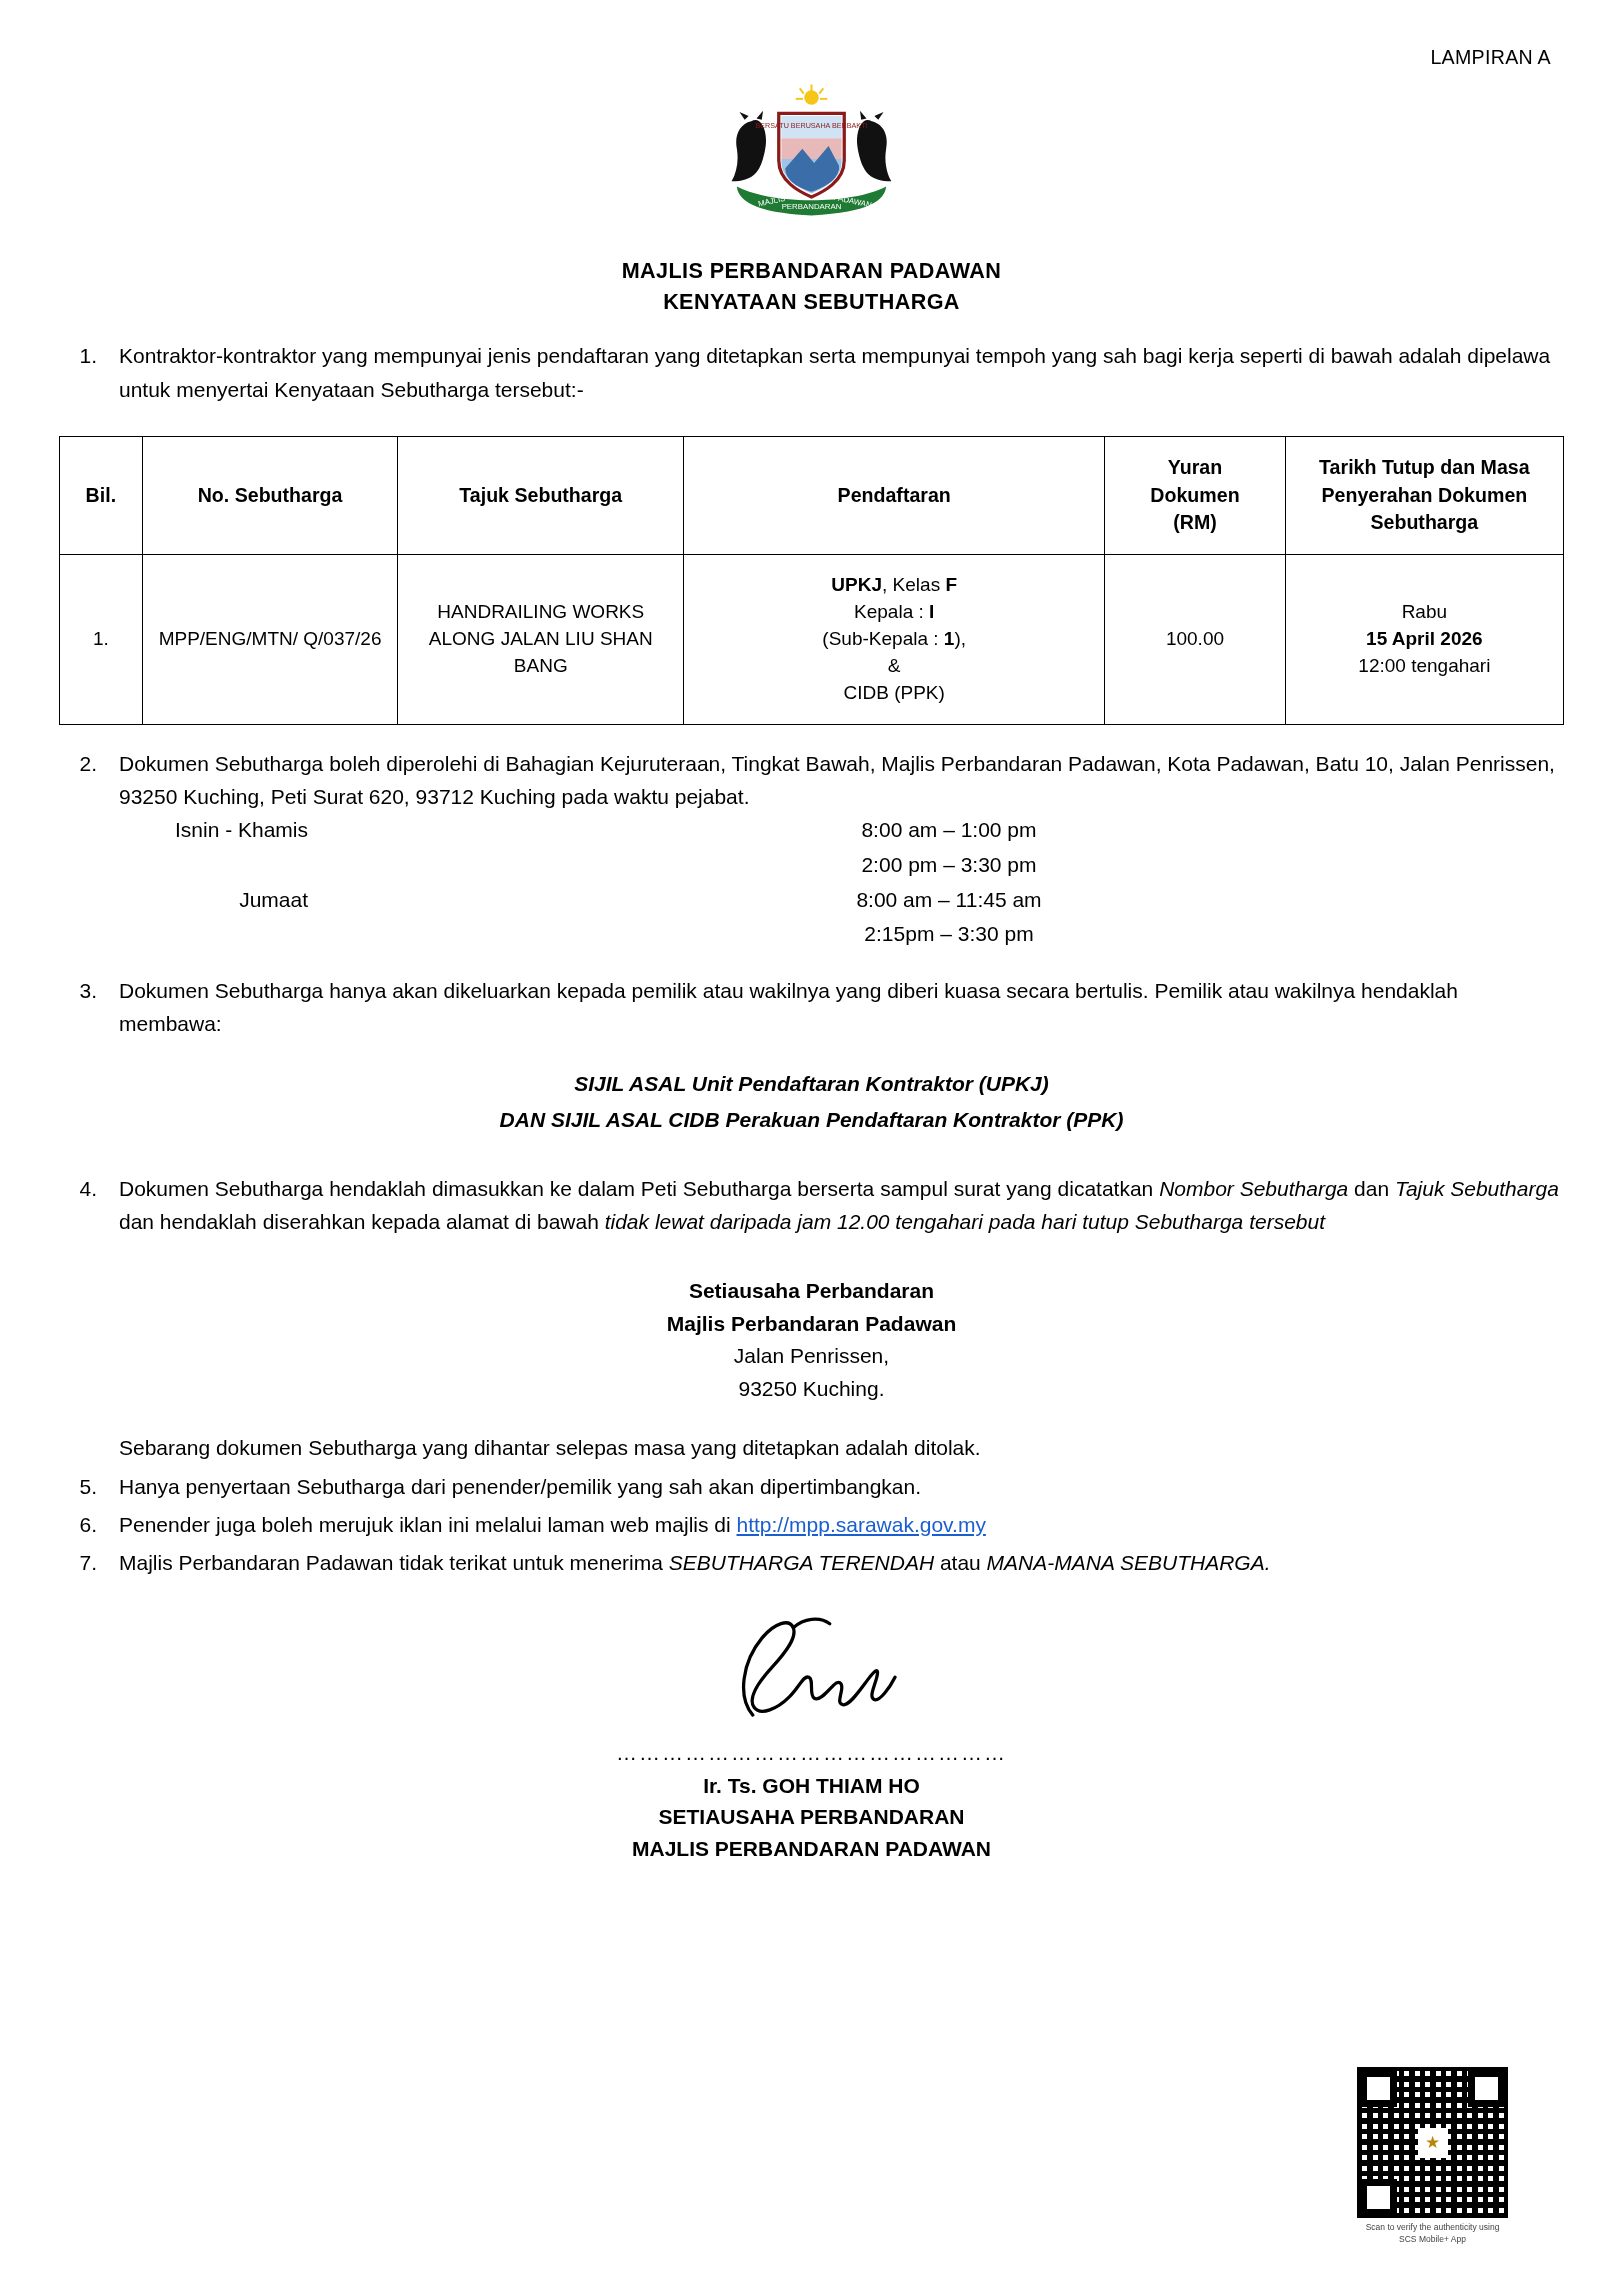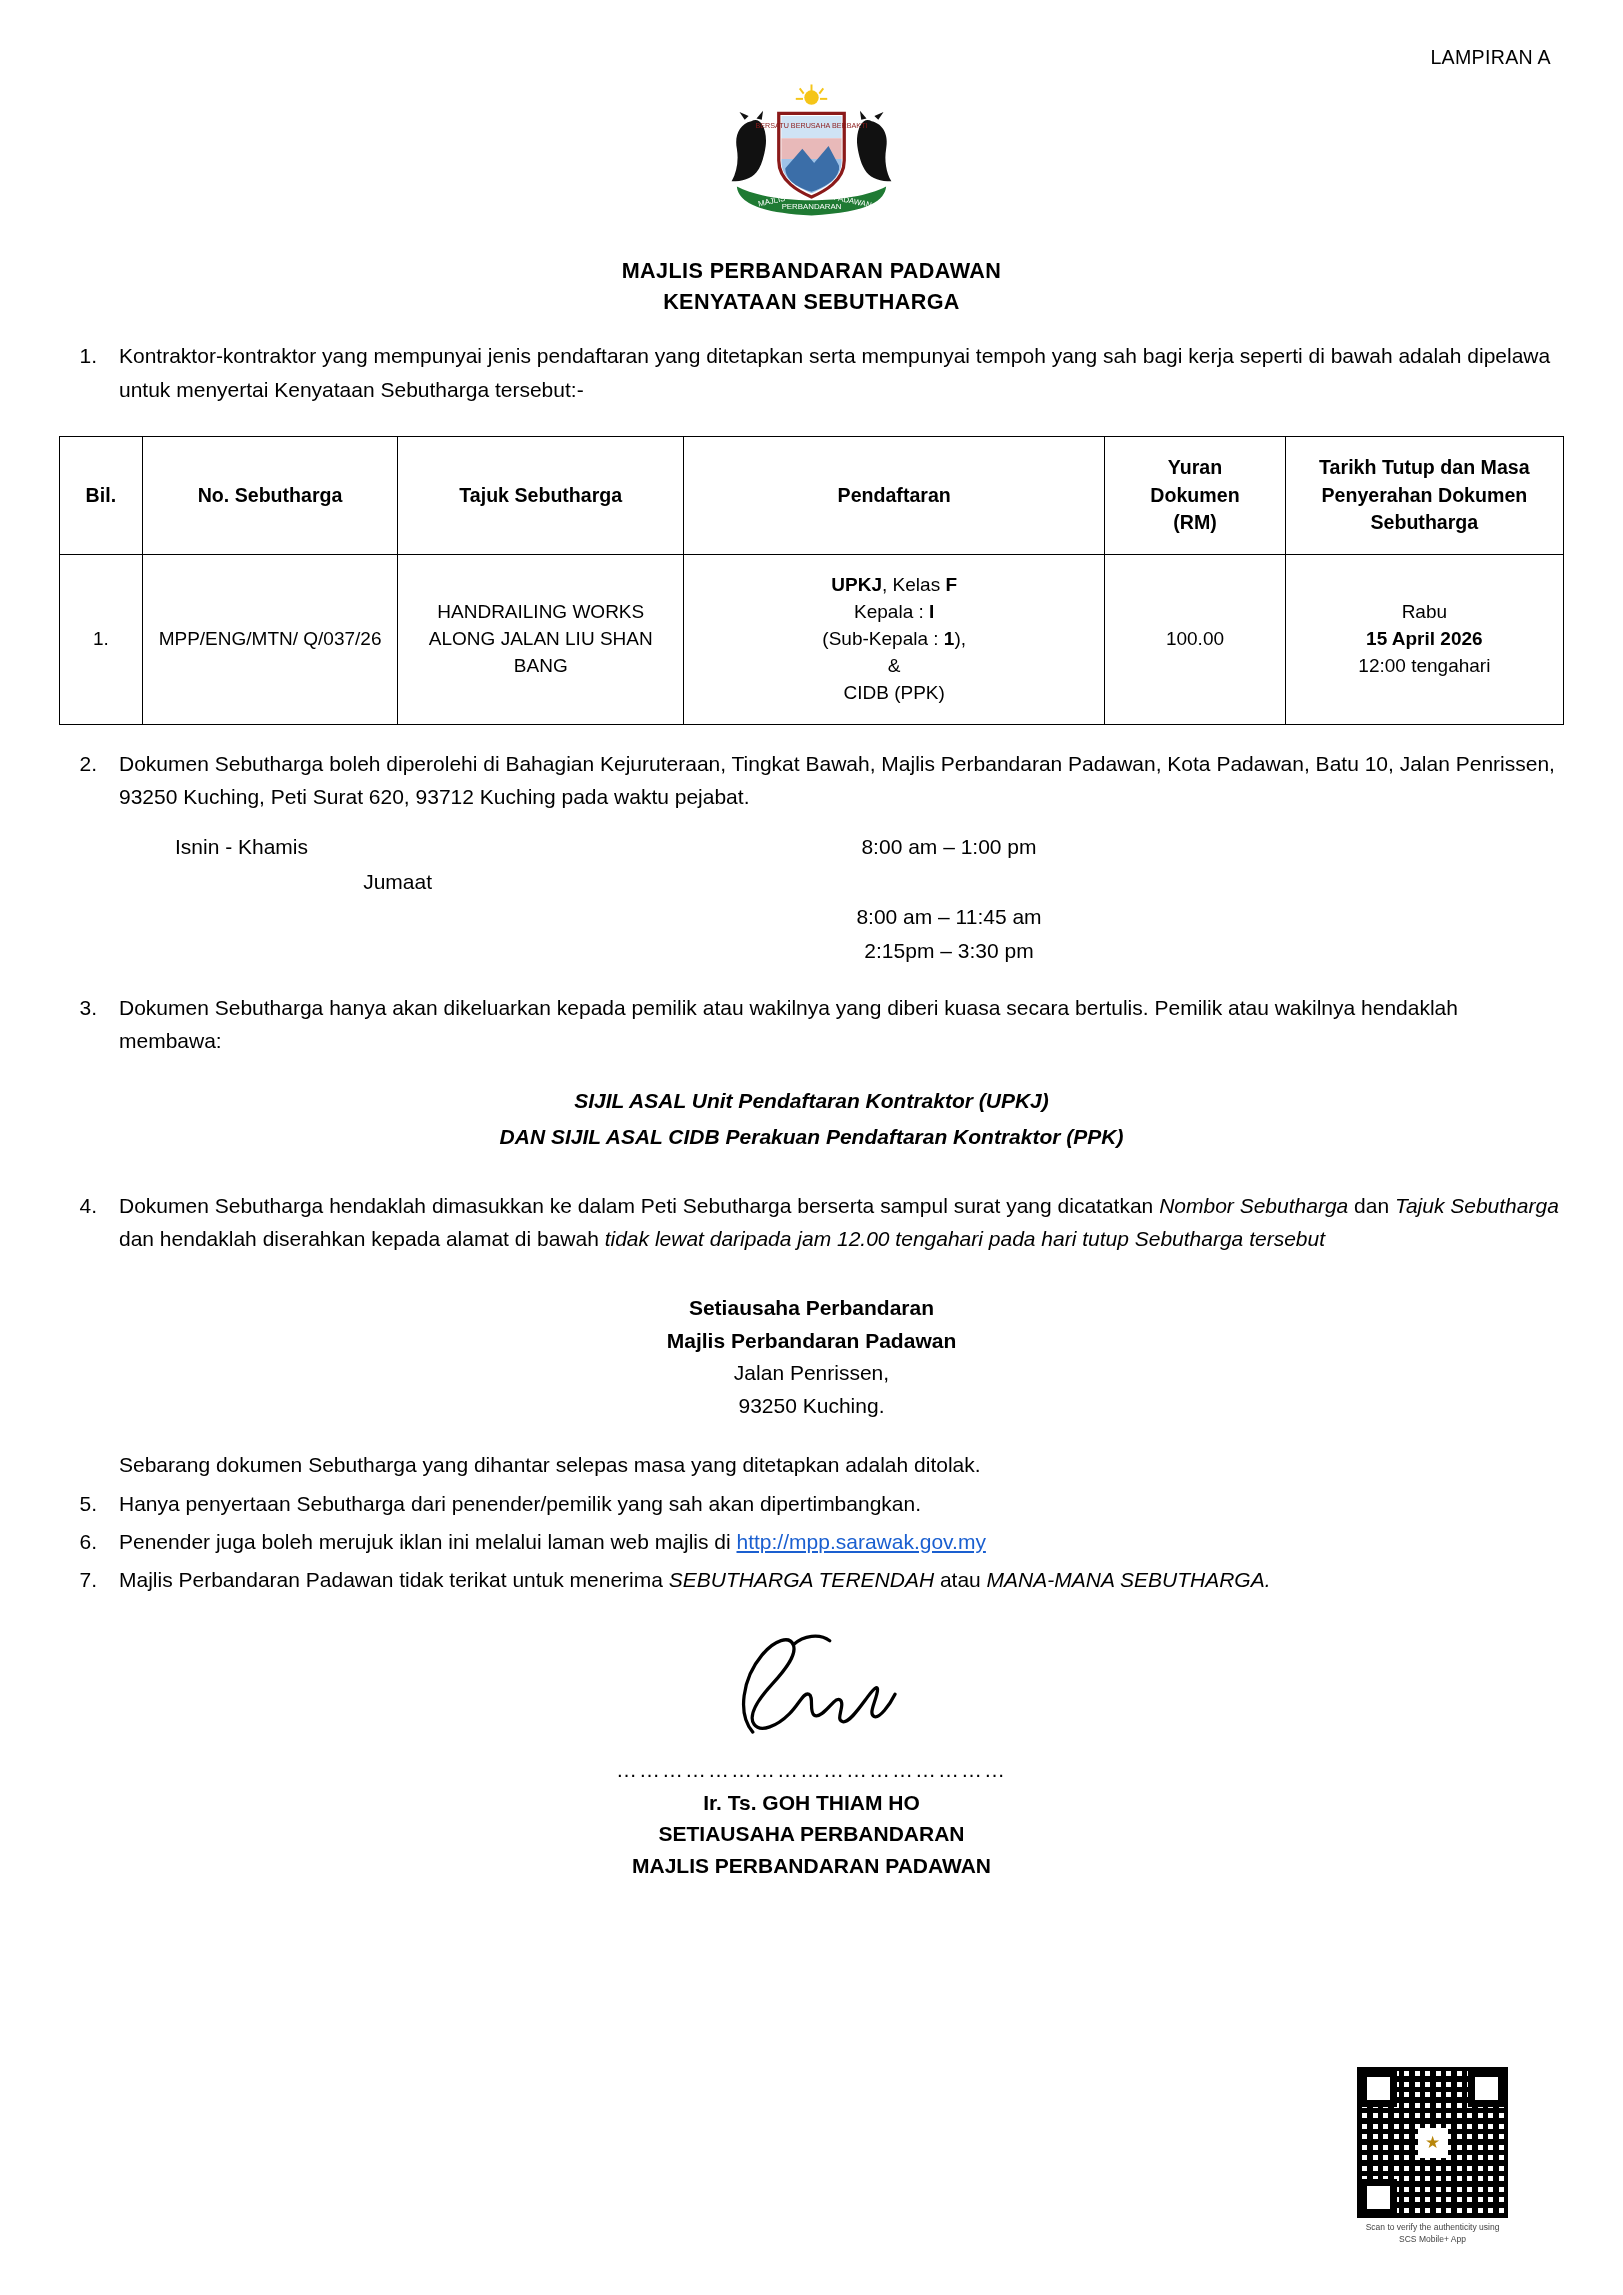--- a/index.html
+++ b/index.html
@@ -81,21 +81,20 @@
   table.tender td.row-body {
     padding: 17px 7.9px;
   }
   .col-bil { width: 5.5%; }
   .col-no { width: 17%; }
   .col-tajuk { width: 19%; }
   .col-daftar { width: 28%; }
   .col-yuran { width: 12%; }
   .col-tarikh { width: 18.5%; }
   .hours {
-    margin-top: 17px;
     display: grid;
     grid-template-columns: 275px 124px auto;
     font-size: 21px;
     line-height: 1.65;
   }
   .hours .lbl { text-align: right; padding-right: 26px; }
   .hours .val { grid-column: 2 / span 2; text-align: center; }
   .center-block {
     text-align: center;
     font-size: 21px;
@@ -286,20 +285,21 @@
 
   <div class="clause">
     <div class="num">2.</div>
     <div class="body">Dokumen Sebutharga boleh diperolehi di Bahagian Kejuruteraan, Tingkat Bawah, Majlis Perbandaran Padawan, Kota Padawan, Batu 10, Jalan Penrissen, 93250 Kuching, Peti Surat 620, 93712 Kuching pada waktu pejabat.</div>
   </div>
 
   <div class="hours">
     <div class="lbl">Isnin - Khamis</div>
     <div class="val">8:00 am – 1:00 pm</div>
     <div class="lbl"></div>
+    <div class="val">2:00 pm – 3:30 pm</div>
     <div class="lbl">Jumaat</div>
     <div class="val">8:00 am – 11:45 am</div>
     <div class="lbl"></div>
     <div class="val">2:15pm – 3:30 pm</div>
   </div>
 
   <div class="clause">
     <div class="num">3.</div>
     <div class="body">Dokumen Sebutharga hanya akan dikeluarkan kepada pemilik atau wakilnya yang diberi kuasa secara bertulis. Pemilik atau wakilnya hendaklah membawa:</div>
   </div>

